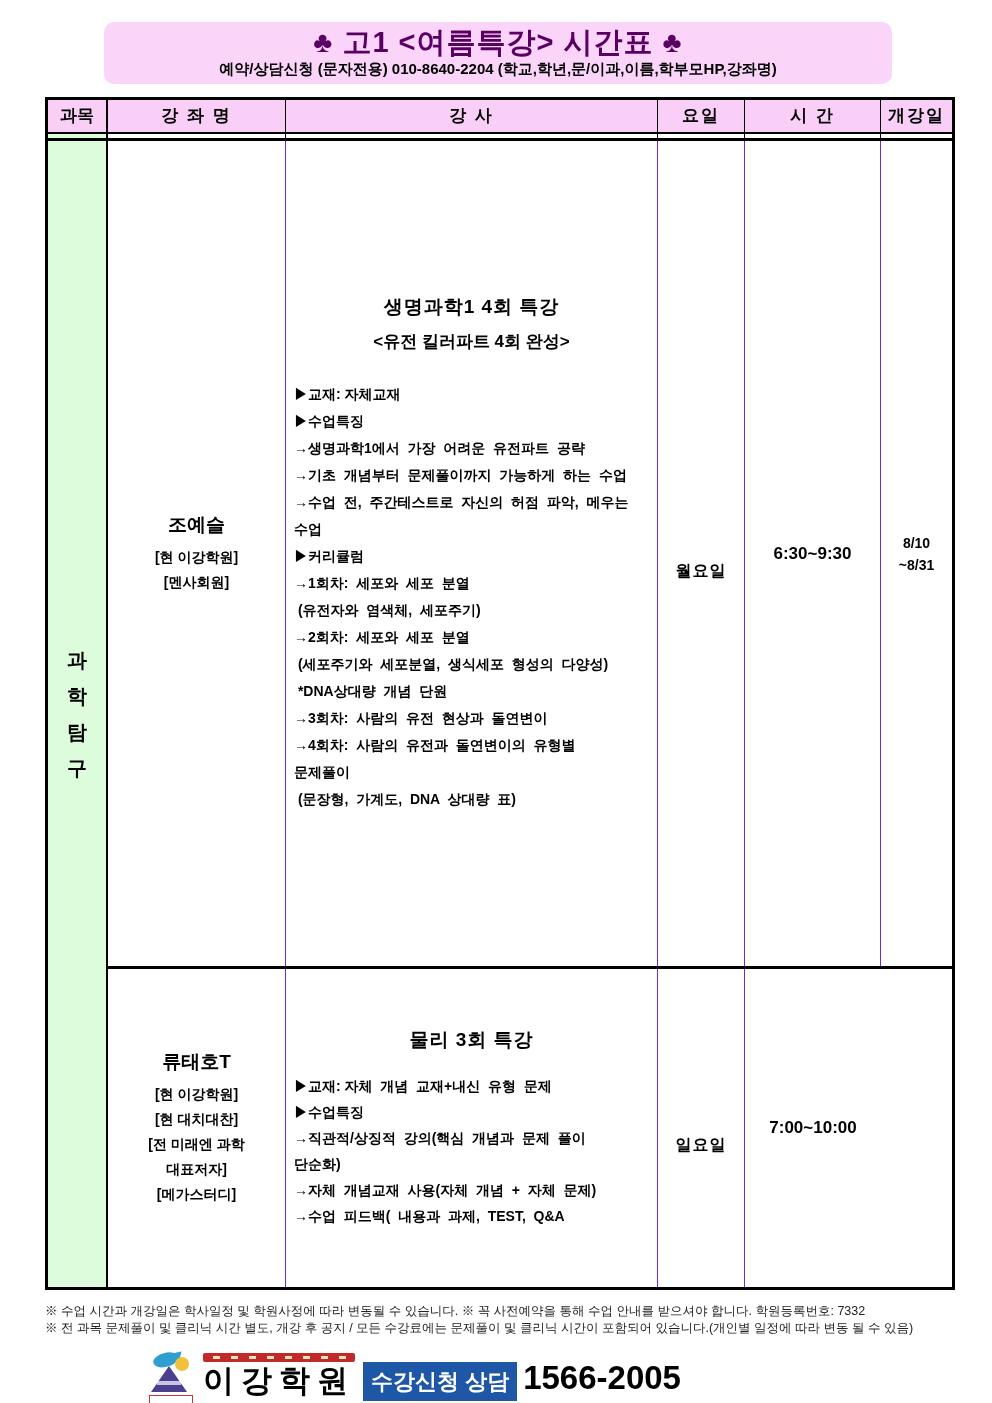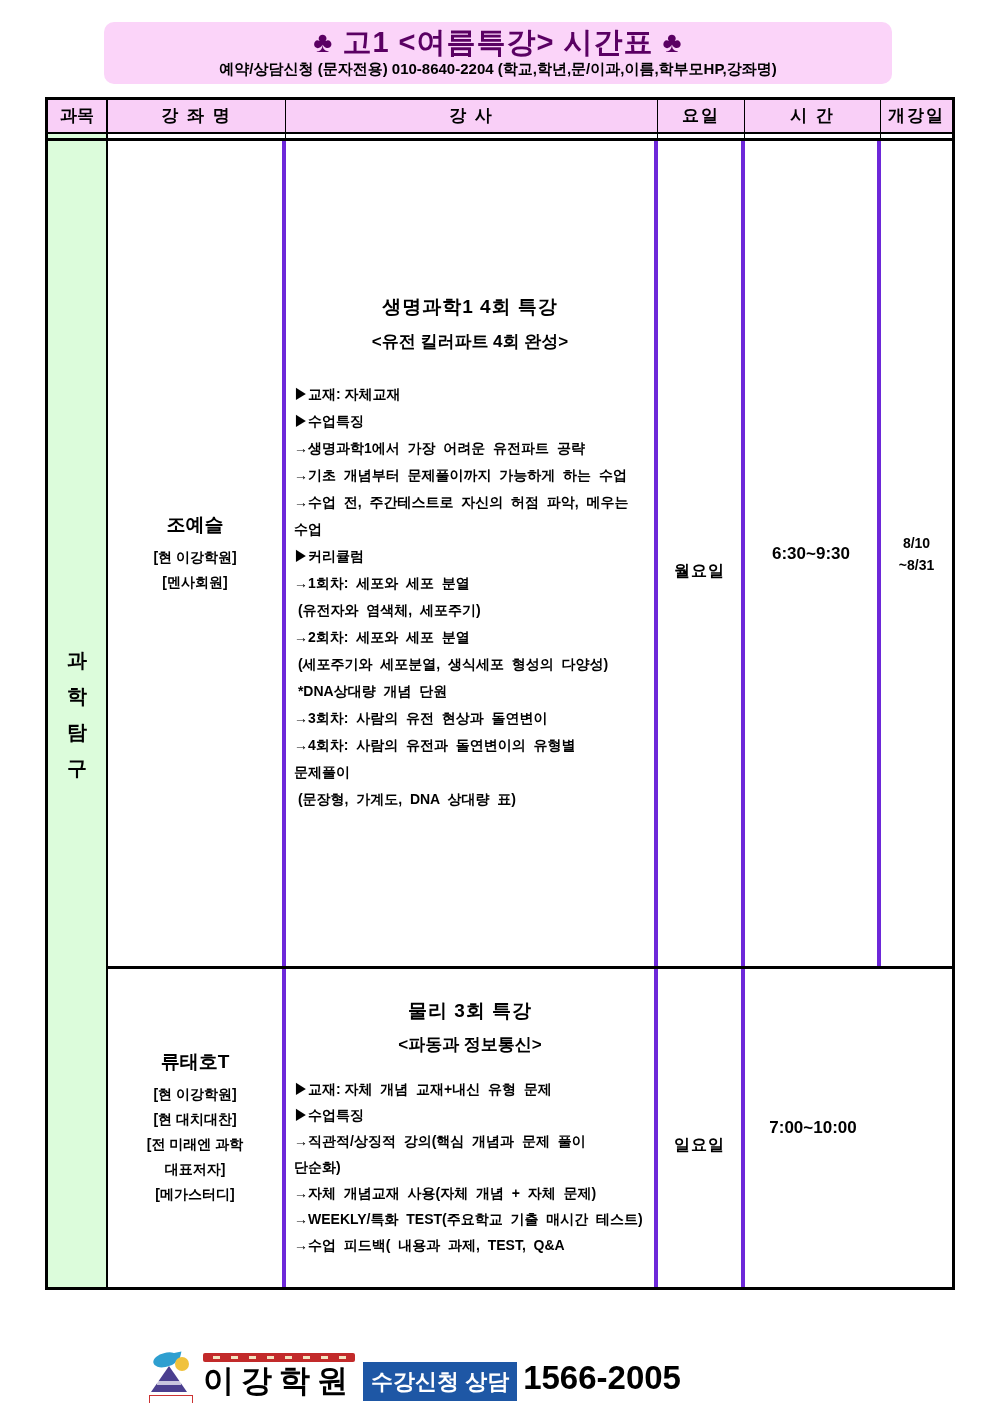--- a/index.html
+++ b/index.html
@@ -33,21 +33,21 @@
   .tbody { display:grid; grid-template-columns:60px 1fr; }
   .subject-cell { background:#dcfcdb; border-right:2px solid #000;
                   display:flex; align-items:center; justify-content:center; }
   .subject-chars { text-align:center; }
   .subject-chars div { font-size:20px; font-weight:bold; line-height:36px; }
 
   .rows-col { display:flex; flex-direction:column; }
   .row { display:grid; grid-template-columns:178px 372px 87px 136px 1fr; }
   .row-1 { height:828px; border-bottom:3px solid #000; }
   .row-2 { height:318px; }
-  .cell { border-right:4px solid #6d28d9; }
+  .cell { border-right:1px solid #6d28d9; }
   .cell:last-child { border-right:none; }
 
   .instructor-cell { display:flex; flex-direction:column; justify-content:center;
                      align-items:center; text-align:center; }
   .instructor-name { font-size:19px; font-weight:bold; margin-bottom:7px; }
   .creds div { font-size:14px; font-weight:bold; line-height:25px; }
 
   .course-cell { display:flex; flex-direction:column; justify-content:center; padding:0 8px; }
   .course-title { text-align:center; font-size:19px; font-weight:bold; letter-spacing:1px; }
   .course-subtitle { text-align:center; font-size:17px; font-weight:bold; margin-top:10px; }
@@ -184,42 +184,44 @@
             <div class="creds">
                 <div>[현  이강학원]</div>
                 <div>[현  대치대찬]</div>
                 <div>[전  미래엔  과학</div>
                 <div>대표저자]</div>
                 <div>[메가스터디]</div>
               </div>
           </div>
           <div class="cell course-cell">
             <div class="course-title">물리  3회  특강</div>
-            <div class="course-subtitle">&lt;파동과  정보통신&gt;</div>
             <div class="details">
                 <div>▶교재: 자체  개념  교재+내신  유형  문제</div>
                 <div>▶수업특징</div>
                 <div>→직관적/상징적  강의(핵심  개념과  문제  풀이</div>
                 <div>단순화)</div>
                 <div>→자체  개념교재  사용(자체  개념  +  자체  문제)</div>
-                <div>→WEEKLY/특화  TEST(주요학교  기출  매시간  테스트)</div>
                 <div>→수업  피드백(  내용과  과제,  TEST,  Q&amp;A</div>
               </div>
           </div>
           <div class="cell center-cell">
             <div class="day-label">일요일</div>
           </div>
           <div class="cell center-cell">
             <div class="time-label">7:00~10:00</div>
           </div>
         </div>
       </div>
     </div>
   </div>
 
+  <div class="notes">
+      <div>※ 수업 시간과 개강일은 학사일정 및 학원사정에 따라 변동될 수 있습니다. ※ 꼭 사전예약을 통해 수업 안내를 받으셔야 합니다. 학원등록번호: 7332</div>
+      <div>※ 전 과목 문제풀이 및 클리닉 시간 별도, 개강 후 공지 / 모든 수강료에는 문제풀이 및 클리닉 시간이 포함되어 있습니다.(개인별 일정에 따라 변동 될 수 있음)</div>
+    </div>
 
   <div class="logo-strip">
     <div class="logo-icon">
       <div class="logo-bird"></div>
       <div class="logo-sun"></div>
       <div class="logo-mtn"></div>
       <div class="logo-mtn-band"></div>
       <div class="logo-base"></div>
     </div>
     <div class="name-block">

